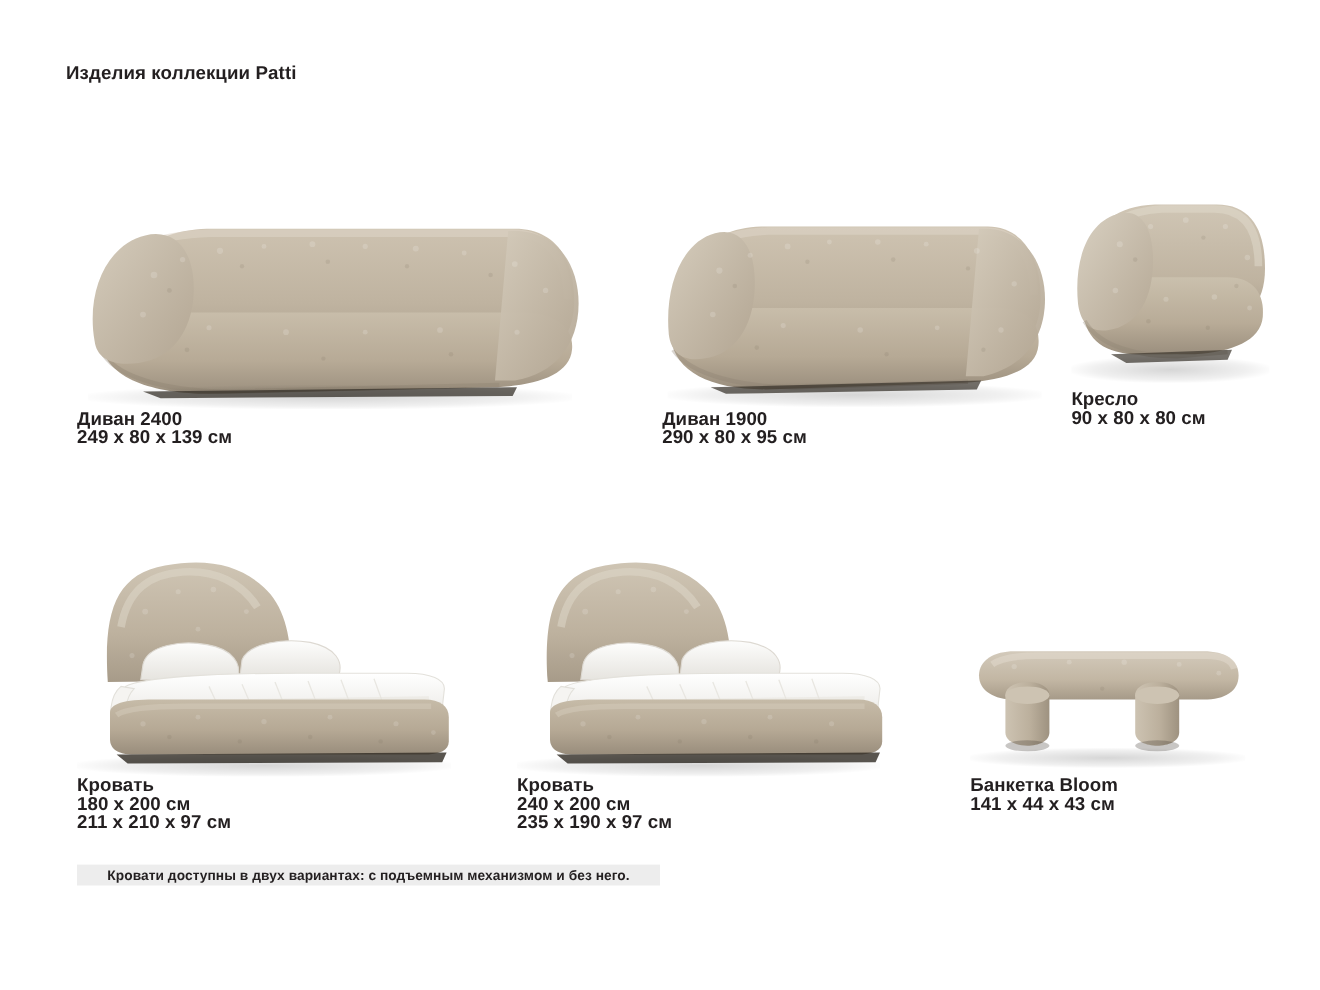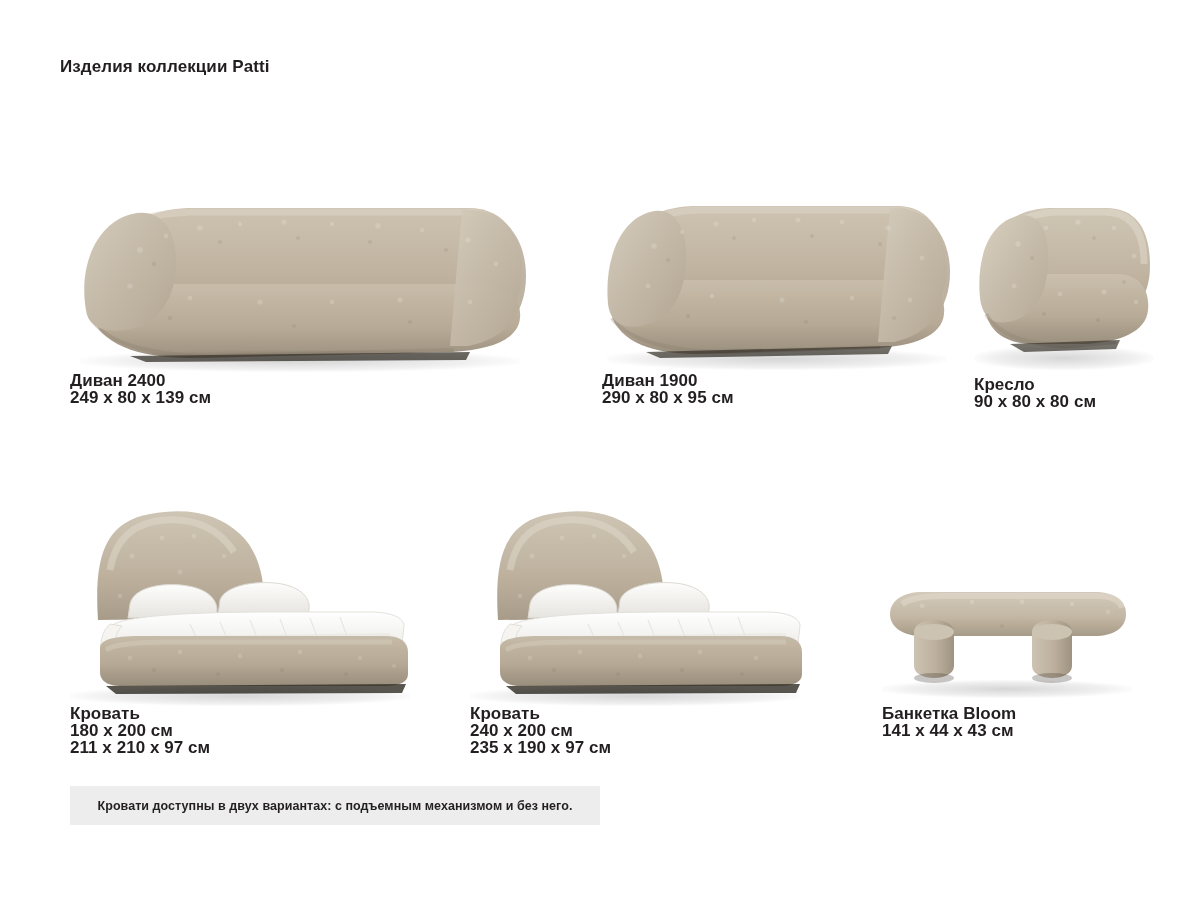--- a/index.html
+++ b/index.html
@@ -42,37 +42,37 @@
     font-weight: bold;
     letter-spacing: 0.05px;
   }
   .cell .caption .dim {
     font-weight: bold;
   }
 
   
   #cell-sofa2400 { left: 70px; top: 190px; width: 460px; }
   #cell-sofa1900 { left: 602px; top: 190px; width: 350px; }
-  #cell-armchair { left: 974px; top: 194px; width: 180px; }
+  #cell-armchair { left: 974px; top: 172px; width: 180px; }
 
   
   #cell-bed180 { left: 70px; top: 500px; width: 400px; }
   #cell-bed160 { left: 470px; top: 500px; width: 360px; }
   #cell-bench  { left: 882px; top: 580px; width: 260px; }
 
   .caption-row1 { position: absolute; top: 182px; }
   .caption-row2 { position: absolute; top: 205px; }
 
   
   .note {
     position: absolute;
     left: 70px;
     top: 786px;
     width: 530px;
-    height: 39px;
+    height: 19px;
     background: #ededed;
     display: flex;
     align-items: center;
     justify-content: center;
     font-size: 12.5px;
     font-weight: bold;
     color: #231f20;
     letter-spacing: 0.05px;
   }
 

